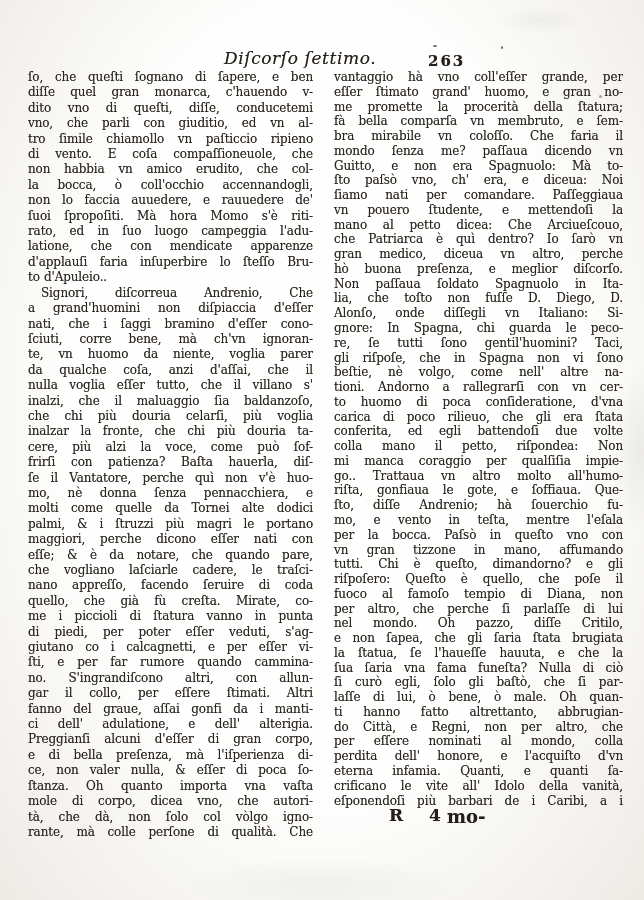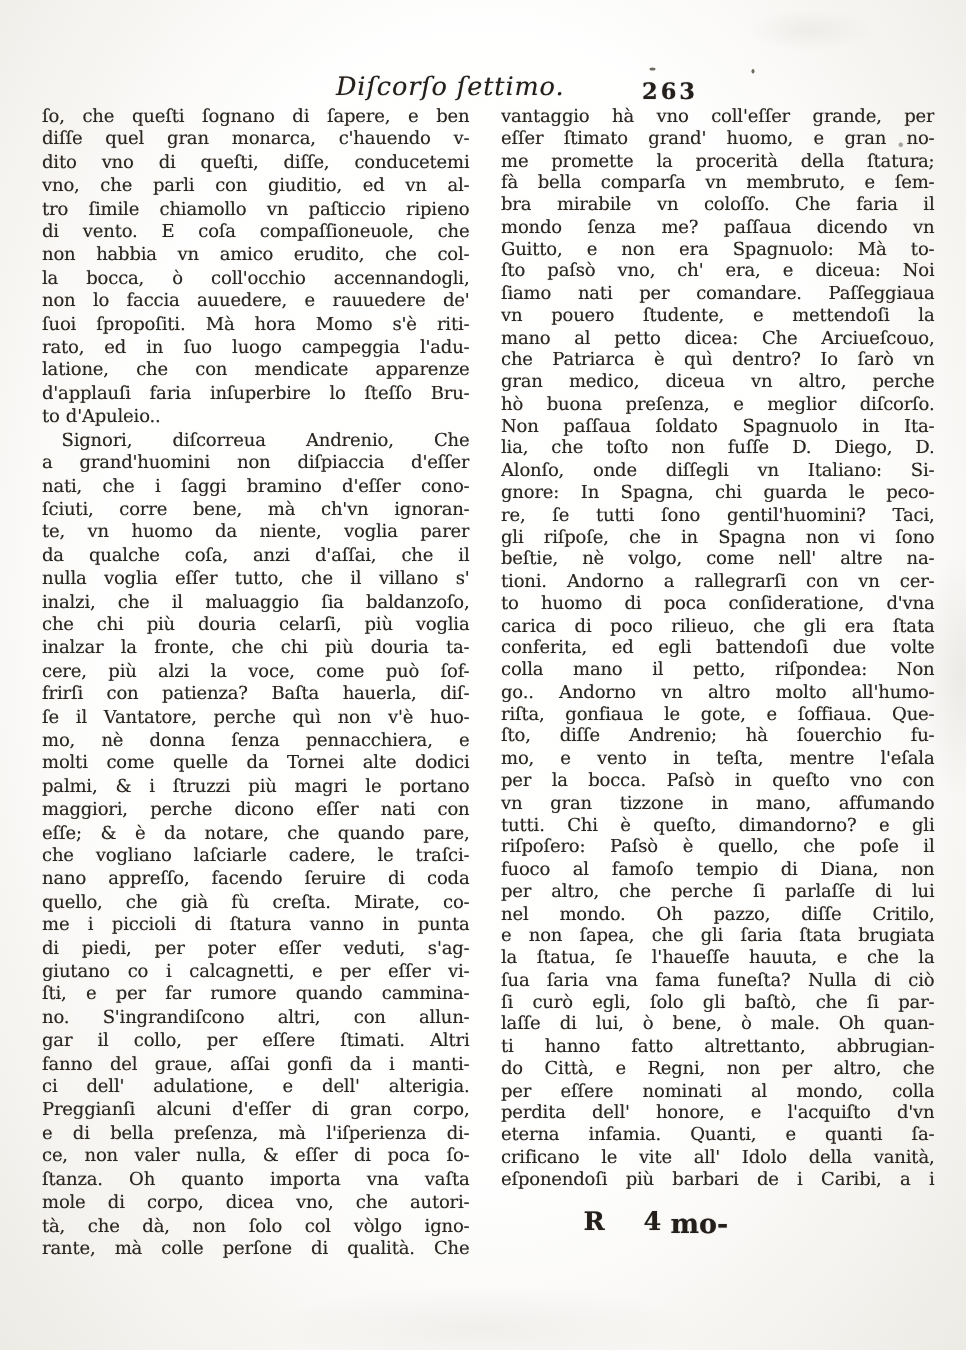--- a/index.html
+++ b/index.html
@@ -153,28 +153,29 @@
       <div class="line">Alonſo, onde diſſegli vn Italiano: Si-</div>
       <div class="line">gnore: In Spagna, chi guarda le peco-</div>
       <div class="line">re, ſe tutti ſono gentil'huomini? Taci,</div>
       <div class="line">gli riſpoſe, che in Spagna non vi ſono</div>
       <div class="line">beſtie, nè volgo, come nell' altre na-</div>
       <div class="line">tioni. Andorno a rallegrarſi con vn cer-</div>
       <div class="line">to huomo di poca conſideratione, d'vna</div>
       <div class="line">carica di poco rilieuo, che gli era ſtata</div>
       <div class="line">conferita, ed egli battendoſi due volte</div>
       <div class="line">colla mano il petto, riſpondea: Non</div>
-      <div class="line">go.. Andorno vn altro molto all'humo-</div>
+      <div class="line">mi manca coraggio per qualſiſia impie-</div>
+      <div class="line">go.. Trattaua vn altro molto all'humo-</div>
       <div class="line">riſta, gonfiaua le gote, e ſoffiaua. Que-</div>
       <div class="line">ſto, diſſe Andrenio; hà ſouerchio fu-</div>
       <div class="line">mo, e vento in teſta, mentre l'eſala</div>
       <div class="line">per la bocca. Paſsò in queſto vno con</div>
       <div class="line">vn gran tizzone in mano, affumando</div>
       <div class="line">tutti. Chi è queſto, dimandorno? e gli</div>
-      <div class="line">riſpoſero: Paſsò è quello, che poſe il</div>
+      <div class="line">riſpoſero: Queſto è quello, che poſe il</div>
       <div class="line">fuoco al famoſo tempio di Diana, non</div>
       <div class="line">per altro, che perche ſi parlaſſe di lui</div>
       <div class="line">nel mondo. Oh pazzo, diſſe Critilo,</div>
       <div class="line">e non ſapea, che gli ſaria ſtata brugiata</div>
       <div class="line">la ſtatua, ſe l'haueſſe hauuta, e che la</div>
       <div class="line">ſua ſaria vna fama funeſta? Nulla di ciò</div>
       <div class="line">ſi curò egli, ſolo gli baſtò, che ſi par-</div>
       <div class="line">laſſe di lui, ò bene, ò male. Oh quan-</div>
       <div class="line">ti hanno fatto altrettanto, abbrugian-</div>
       <div class="line">do Città, e Regni, non per altro, che</div>

